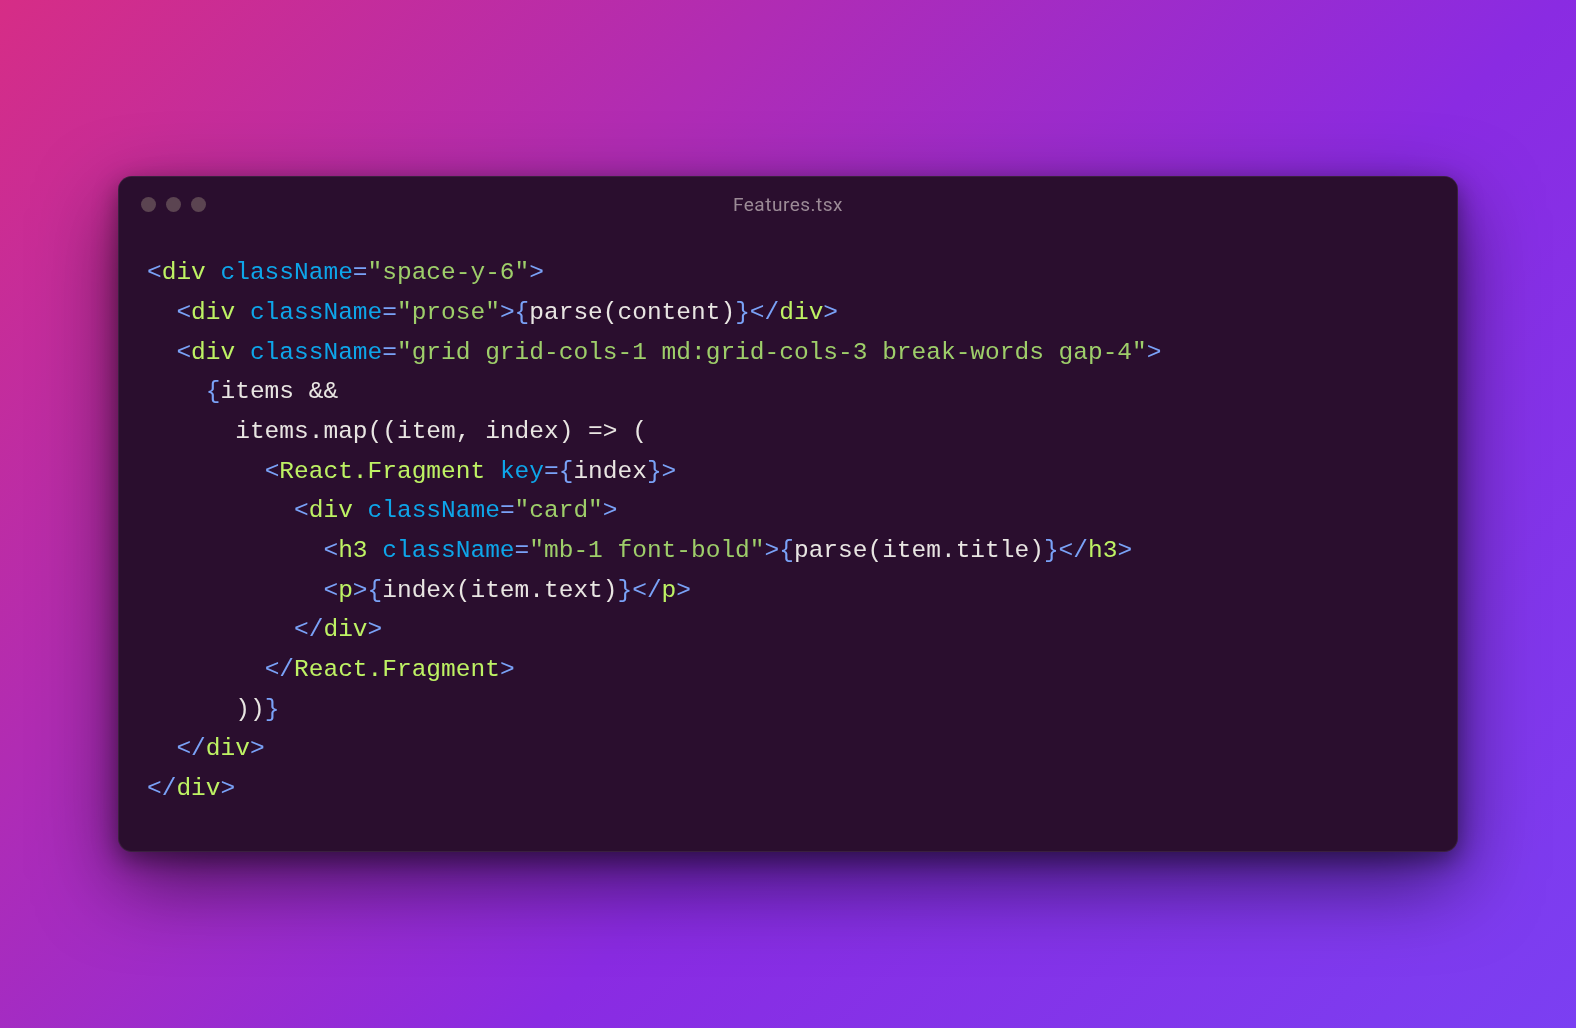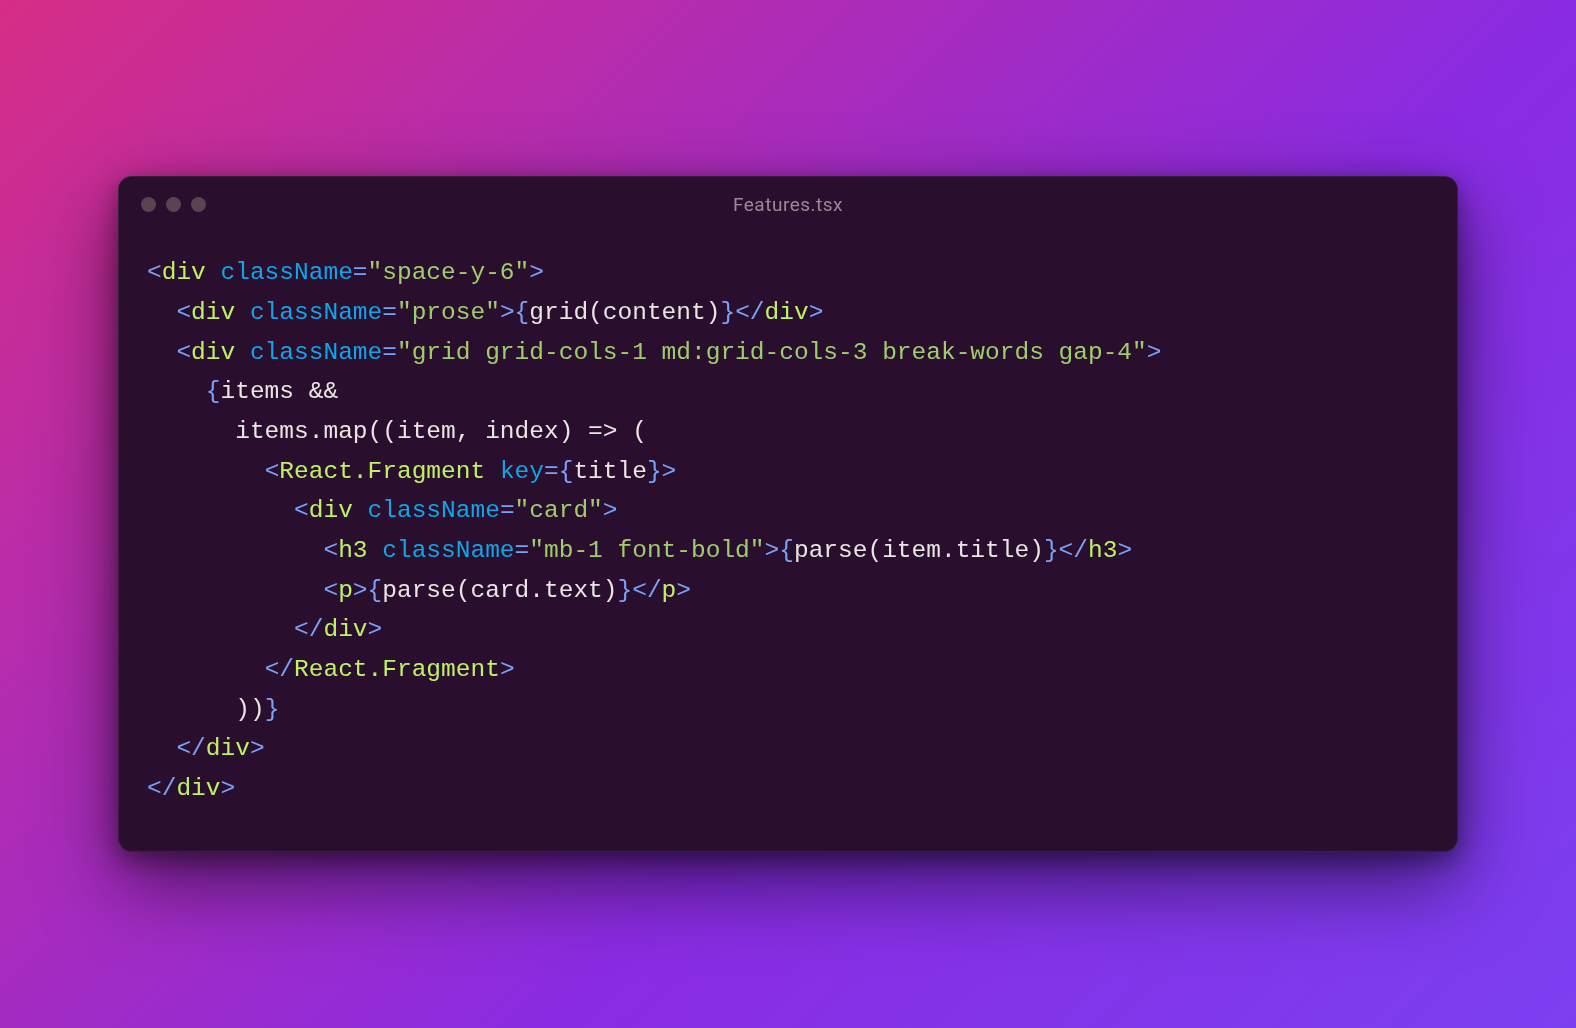--- a/index.html
+++ b/index.html
@@ -71,26 +71,26 @@
 <div class="window">
   <div class="titlebar">
     <div class="traffic-lights">
       <div class="dot"></div>
       <div class="dot"></div>
       <div class="dot"></div>
     </div>
     <div class="title">Features.tsx</div>
   </div>
   <pre class="code" id="code"><span class="p">&lt;</span><span class="tg">div</span><span class="tx"> </span><span class="at">className</span><span class="eq">=</span><span class="st">"space-y-6"</span><span class="p">&gt;</span>
-<span class="tx">  </span><span class="p">&lt;</span><span class="tg">div</span><span class="tx"> </span><span class="at">className</span><span class="eq">=</span><span class="st">"prose"</span><span class="p">&gt;</span><span class="p">{</span><span class="tx">grid(content)</span><span class="p">}</span><span class="p">&lt;/</span><span class="tg">div</span><span class="p">&gt;</span>
+<span class="tx">  </span><span class="p">&lt;</span><span class="tg">div</span><span class="tx"> </span><span class="at">className</span><span class="eq">=</span><span class="st">"prose"</span><span class="p">&gt;</span><span class="p">{</span><span class="tx">parse(content)</span><span class="p">}</span><span class="p">&lt;/</span><span class="tg">div</span><span class="p">&gt;</span>
 <span class="tx">  </span><span class="p">&lt;</span><span class="tg">div</span><span class="tx"> </span><span class="at">className</span><span class="eq">=</span><span class="st">"grid grid-cols-1 md:grid-cols-3 break-words gap-4"</span><span class="p">&gt;</span>
 <span class="tx">    </span><span class="p">{</span><span class="tx">items &amp;&amp;</span>
 <span class="tx">      items.map((item, index) =&gt; (</span>
-<span class="tx">        </span><span class="p">&lt;</span><span class="tg">React.Fragment</span><span class="tx"> </span><span class="at">key</span><span class="eq">=</span><span class="p">{</span><span class="tx">title</span><span class="p">}</span><span class="p">&gt;</span>
+<span class="tx">        </span><span class="p">&lt;</span><span class="tg">React.Fragment</span><span class="tx"> </span><span class="at">key</span><span class="eq">=</span><span class="p">{</span><span class="tx">index</span><span class="p">}</span><span class="p">&gt;</span>
 <span class="tx">          </span><span class="p">&lt;</span><span class="tg">div</span><span class="tx"> </span><span class="at">className</span><span class="eq">=</span><span class="st">"card"</span><span class="p">&gt;</span>
 <span class="tx">            </span><span class="p">&lt;</span><span class="tg">h3</span><span class="tx"> </span><span class="at">className</span><span class="eq">=</span><span class="st">"mb-1 font-bold"</span><span class="p">&gt;</span><span class="p">{</span><span class="tx">parse(item.title)</span><span class="p">}</span><span class="p">&lt;/</span><span class="tg">h3</span><span class="p">&gt;</span>
-<span class="tx">            </span><span class="p">&lt;</span><span class="tg">p</span><span class="p">&gt;</span><span class="p">{</span><span class="tx">parse(card.text)</span><span class="p">}</span><span class="p">&lt;/</span><span class="tg">p</span><span class="p">&gt;</span>
+<span class="tx">            </span><span class="p">&lt;</span><span class="tg">p</span><span class="p">&gt;</span><span class="p">{</span><span class="tx">index(item.text)</span><span class="p">}</span><span class="p">&lt;/</span><span class="tg">p</span><span class="p">&gt;</span>
 <span class="tx">          </span><span class="p">&lt;/</span><span class="tg">div</span><span class="p">&gt;</span>
 <span class="tx">        </span><span class="p">&lt;/</span><span class="tg">React.Fragment</span><span class="p">&gt;</span>
 <span class="tx">      ))</span><span class="p">}</span>
 <span class="tx">  </span><span class="p">&lt;/</span><span class="tg">div</span><span class="p">&gt;</span>
 <span class="p">&lt;/</span><span class="tg">div</span><span class="p">&gt;</span></pre>
 </div>
 
 </body></html>

